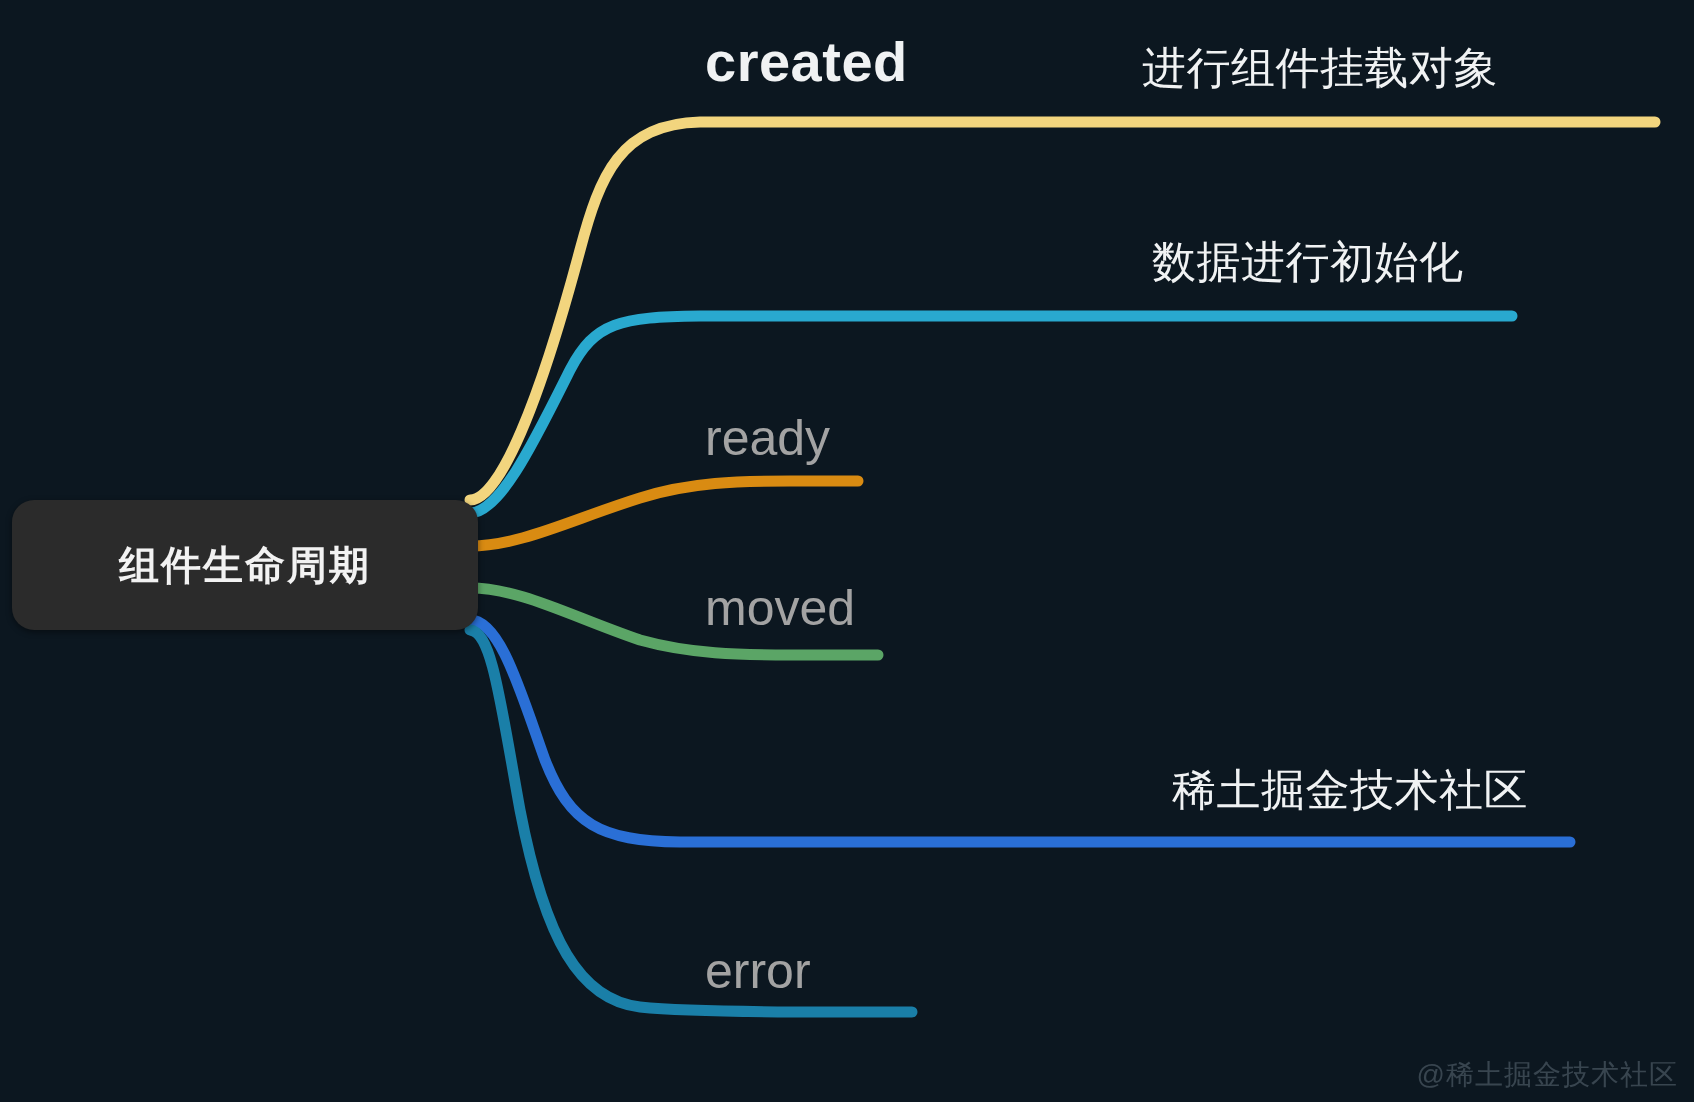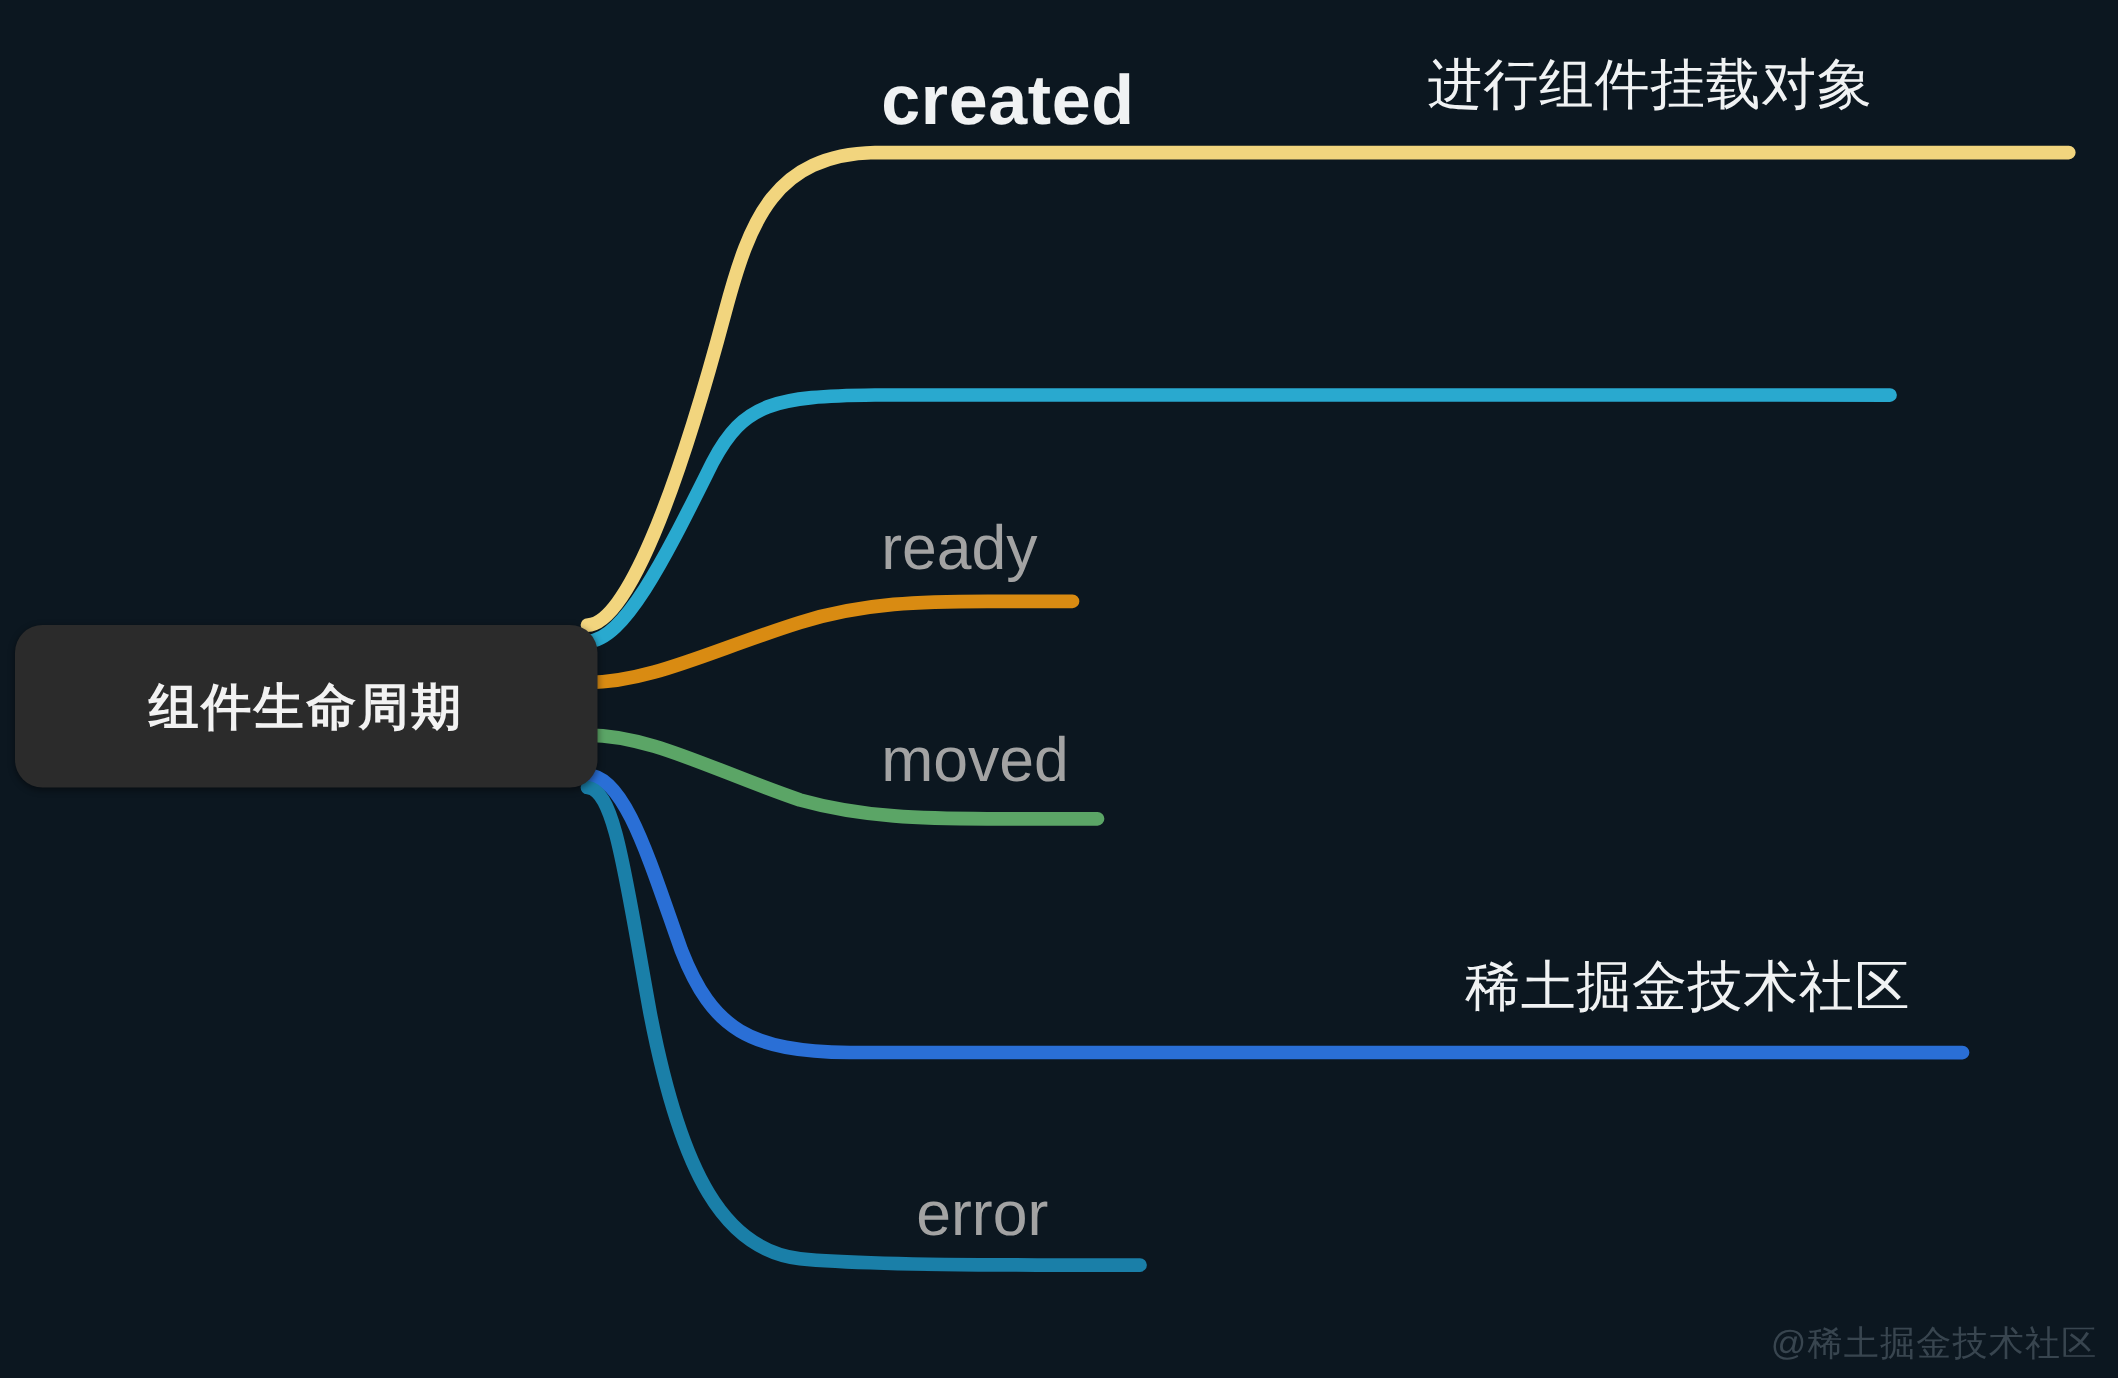--- a/index.html
+++ b/index.html
@@ -96,27 +96,28 @@
 
     <path d="M 470 620 C 500 620, 520 690, 545 760 C 570 824, 600 841, 680 842 L 1570 842" fill="none" stroke="#2a6fd6" stroke-width="11" stroke-linecap="round"></path>
 
     <path d="M 470 630 C 492 632, 500 700, 520 810 C 545 940, 580 1000, 640 1007 C 680 1011, 760 1012, 830 1012 L 912 1012" fill="none" stroke="#1a7fa8" stroke-width="11" stroke-linecap="round"></path>
   </svg>
 
   <div class="root-node" style="background: rgb(43, 43, 43);">
     <span class="root-label">组件生命周期</span>
   </div>
 
-  <div class="branch-label lvl-big" style="left:705px; top:52px;">created</div>
+  <div class="branch-label lvl-big" style="left:705px; top:34px;">created</div>
   <div class="branch-label lvl-mid" style="left:1142px; top:46px;">进行组件挂载对象</div>
 
+  <div class="branch-label lvl-mid" style="left:1152px; top:240px;">数据进行初始化</div>
 
   <div class="leaf-label" style="left:705px; top:413px;">ready</div>
 
   <div class="leaf-label" style="left:705px; top:583px;">moved</div>
 
   <div class="branch-label lvl-mid" style="left:1172px; top:768px;">稀土掘金技术社区</div>
 
-  <div class="leaf-label" style="left:705px; top:946px;margin-left:28px;">error</div>
+  <div class="leaf-label" style="left:705px; top:946px;">error</div>
 
   <div class="watermark">@稀土掘金技术社区</div>
 
 </div>
 
 </body></html>

